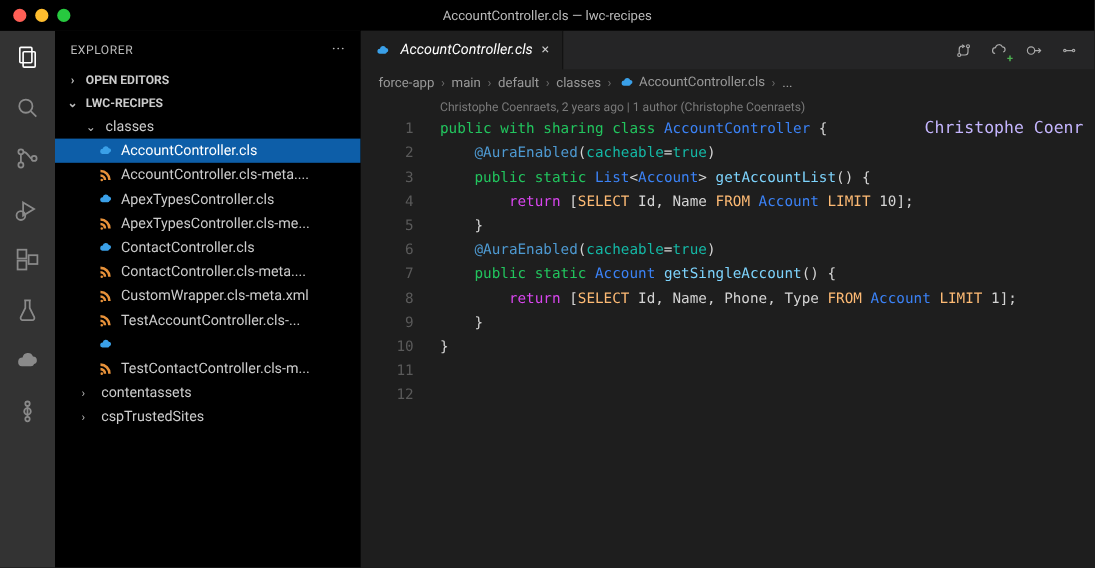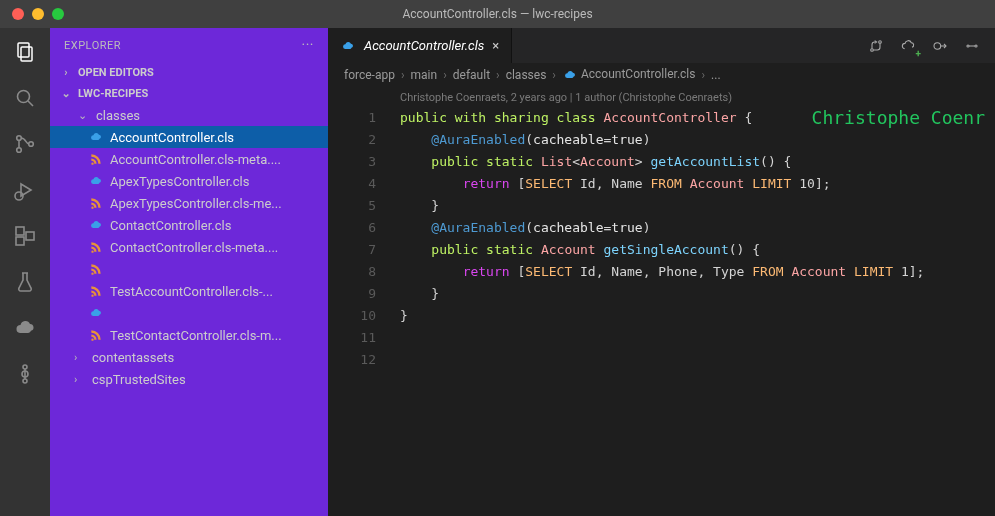--- a/index.html
+++ b/index.html
@@ -2,33 +2,33 @@
 <html><head>
 <meta charset="utf-8">
 <style>
   * { margin:0; padding:0; box-sizing:border-box; }
   body {
     width:995px; height:516px; background:#1e1e1e;
     font-family:-apple-system,"Segoe UI",Roboto,Helvetica,Arial,sans-serif;
     color:#ccc; overflow:hidden; font-size:13px;
   }
   
-  .tbar { height:28px; background:#404040; display:flex; align-items:center; position:relative; }
+  .tbar { height:28px; background:#000000; display:flex; align-items:center; position:relative; }
   .traffic { display:flex; gap:8px; padding-left:12px; }
   .tl { width:12px; height:12px; border-radius:50%; }
   .tl.r{background:#ff5f56;} .tl.y{background:#ffbd2e;} .tl.g{background:#27c93f;}
   .tbar-title { position:absolute; left:0; right:0; text-align:center; font-size:12px; color:#bbb; pointer-events:none; }
   
   .main { display:flex; height:calc(516px - 28px); }
   .abar { width:50px; background:#333333; display:flex; flex-direction:column; align-items:center; padding-top:10px; gap:18px; }
   .abar .aicon { width:28px; height:28px; display:flex; align-items:center; justify-content:center; color:#8a8a8a; cursor:pointer; }
   .abar .aicon.active { color:#fff; }
   .abar .aicon svg { width:24px; height:24px; }
   
-  .sbar { width:278px; background:#6d28d9; display:flex; flex-direction:column; overflow:hidden; }
+  .sbar { width:278px; background:#000000; display:flex; flex-direction:column; overflow:hidden; }
   .sbar-hdr { height:34px; display:flex; align-items:center; justify-content:space-between; padding:0 14px; font-size:11px; letter-spacing:.5px; color:#bbb; }
   .dots { font-size:14px; color:#bbb; }
   .section { display:flex; align-items:center; gap:6px; padding:4px 6px 4px 10px; font-size:11px; font-weight:700; color:#ccc; cursor:pointer;}
   .section .chev { width:12px; display:inline-block; text-align:center; color:#bbb; }
   .tree { overflow-y:auto; flex:1; }
   .node { display:flex; align-items:center; gap:6px; height:22px; padding-left:38px; font-size:13px; color:#ccc; cursor:pointer; white-space:nowrap; overflow:hidden; text-overflow:ellipsis; }
   .node.folder { padding-left:28px; }
   .node.shallow { padding-left:24px; }
   .node.selected { background:#0d5ea8; color:#fff; }
   .ficon { width:16px; height:16px; display:inline-flex; align-items:center; justify-content:center; font-size:13px; }
@@ -46,22 +46,22 @@
   .tabicons .ic { width:18px; height:18px; display:flex; align-items:center; justify-content:center; cursor:pointer; }
   .tabicons .ic svg { width:16px; height:16px; }
   .tabicons .ic.sync { position:relative; }
   .tabicons .ic.sync::after { content:"+"; position:absolute; right:-4px; bottom:-4px; color:#4caf50; font-size:10px; font-weight:700; }
   .crumbs { height:24px; display:flex; align-items:center; gap:6px; padding:0 16px; font-size:12px; color:#9a9a9a; }
   .crumbs .sep{ color:#6a6a6a; }
   .code { position:relative; flex:1; overflow:hidden; }
   .lens { position:absolute; left:72px; top:4px; font-size:11px; color:#7a7a7a; }
   .gut { position:absolute; left:0; top:20px; width:48px; text-align:right; color:#5a5a5a; font-family:Menlo,Consolas,monospace; font-size:13px; line-height:22px; }
   .src { position:absolute; left:72px; top:20px; font-family:Menlo,Consolas,monospace; font-size:13px; line-height:22px; white-space:pre; }
-  .kw{color:#bef264;} .kw2{color:#d946ef;} .mtd{color:#7dd3fc;} .typ{color:#fca5a5;margin-top:23px;} .pnc{color:#d4d4d4;} .ann{color:#4e9ad2;} .lit{color:#e5e5e5;} .sql{color:#fdba74;}
-  .ghost { position:absolute; right:10px; top:20px; color:#22c55e; font-family:Menlo,Consolas,monospace; font-size:18px; }
+  .kw{color:#22c55e;} .kw2{color:#d946ef;} .mtd{color:#7dd3fc;} .typ{color:#3b82f6;margin-top:23px;} .pnc{color:#d4d4d4;} .ann{color:#4e9ad2;} .lit{color:#14b8a6;} .sql{color:#fdba74;}
+  .ghost { position:absolute; right:10px; top:20px; color:#c4b5fd; font-family:Menlo,Consolas,monospace; font-size:15px; }
 </style>
 </head>
 <body>
 
 <div class="tbar">
   <div class="traffic">
     <div class="tl r"></div>
     <div class="tl y"></div>
     <div class="tl g"></div>
   </div>
@@ -191,20 +191,21 @@
               </svg>
             </span>
             <span class="node-label">ContactController.cls-meta....</span>
           </div>
           <div class="node">
             <span class="ficon rss">
               <svg viewBox="0 0 24 24" fill="currentColor">
                 <path d="M4 4v4a12 12 0 0 1 12 12h4A16 16 0 0 0 4 4zm0 7v4a5 5 0 0 1 5 5h4a9 9 0 0 0-9-9zm2 7a2 2 0 1 0 0 4 2 2 0 0 0 0-4z"></path>
               </svg>
             </span>
+            <span class="node-label">CustomWrapper.cls-meta.xml</span>
           </div>
           <div class="node">
             <span class="ficon rss">
               <svg viewBox="0 0 24 24" fill="currentColor">
                 <path d="M4 4v4a12 12 0 0 1 12 12h4A16 16 0 0 0 4 4zm0 7v4a5 5 0 0 1 5 5h4a9 9 0 0 0-9-9zm2 7a2 2 0 1 0 0 4 2 2 0 0 0 0-4z"></path>
               </svg>
             </span>
             <span class="node-label">TestAccountController.cls-...</span>
           </div>
           <div class="node">

